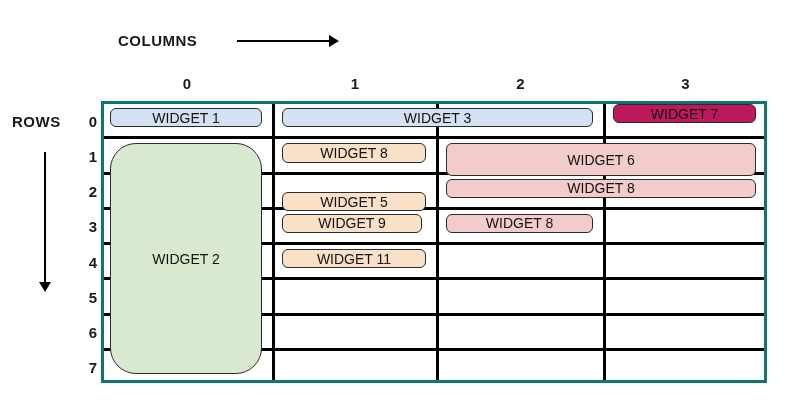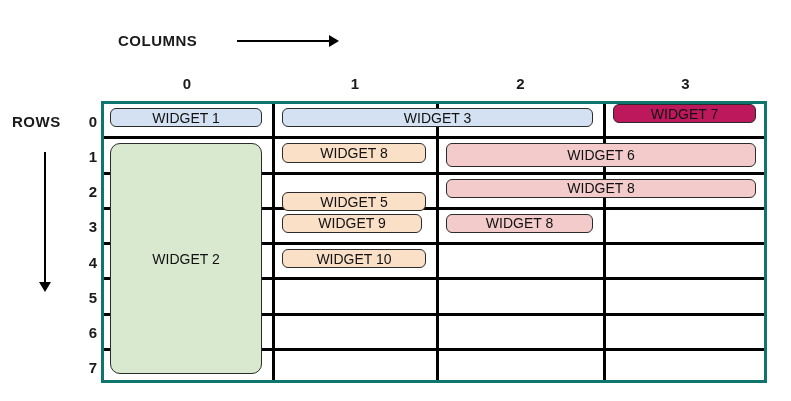--- a/index.html
+++ b/index.html
@@ -116,21 +116,21 @@
     border: 1px solid #2b2b2b;
     border-radius: 6px;
     display: flex;
     align-items: center;
     justify-content: center;
     font-size: 14px;
     color: #111111;
     white-space: nowrap;
     z-index: 5;
   }
-  .widget.tall { border-radius: 10px; }
+  .widget.tall { border-radius: 26px; }
 </style>
 </head>
 <body>
 
 <div id="canvas">
 
   <div class="axis-label" id="columns-label">COLUMNS</div>
   <div class="arrow-line" id="columns-arrow-shaft"></div>
   <div id="columns-arrow-head"></div>
 
@@ -177,34 +177,34 @@
         </div>
         <div class="widget" style="left: 178px; top: 4px; width: 311px; height: 19.25px; background: rgb(211, 225, 243);">
           <span>WIDGET 3</span>
         </div>
         <div class="widget" style="left: 509px; top: 0; width: 143px; height: 19.25px; background: #be185d;">
           <span>WIDGET 7</span>
         </div>
         <div class="widget" style="left: 178px; top: 39.25px; width: 144px; height: 19.25px; background: rgb(251, 224, 200);">
           <span>WIDGET 8</span>
         </div>
-        <div class="widget" style="left: 342px; top: 39.25px; width: 310px; height: 24px; background: rgb(243, 203, 203);">
+        <div class="widget" style="left: 342px; top: 39.25px; width: 310px; height: 33px; background: rgb(243, 203, 203);">
           <span>WIDGET 6</span>
         </div>
         <div class="widget" style="left: 178px; top: 88px; width: 144px; height: 19.25px; background: rgb(251, 224, 200);">
           <span>WIDGET 5</span>
         </div>
         <div class="widget" style="left: 342px; top: 74.5px; width: 310px; height: 19.25px; background: rgb(243, 203, 203);">
           <span>WIDGET 8</span>
         </div>
         <div class="widget" style="left: 178px; top: 109.75px; width: 140px; height: 19.25px; background: rgb(251, 224, 200);">
           <span>WIDGET 9</span>
         </div>
         <div class="widget" style="left: 342px; top: 109.75px; width: 147px; height: 19.25px; background: rgb(243, 203, 203);">
           <span>WIDGET 8</span>
         </div>
         <div class="widget" style="left: 178px; top: 145px; width: 144px; height: 19.25px; background: rgb(251, 224, 200);">
-          <span>WIDGET 10</span>
+          <span>WIDGET 11</span>
         </div>
       </div>
   </div>
 
 </div>
 
 </body></html>

